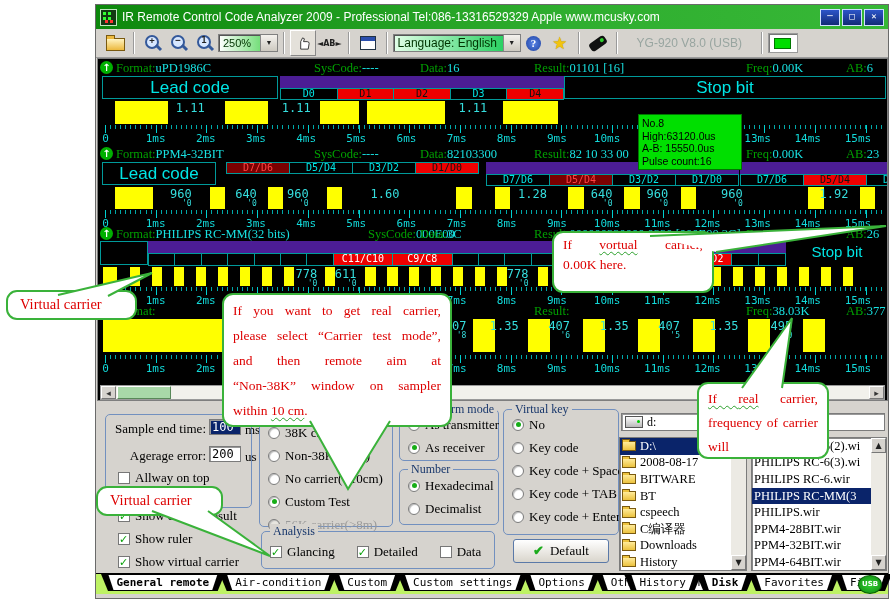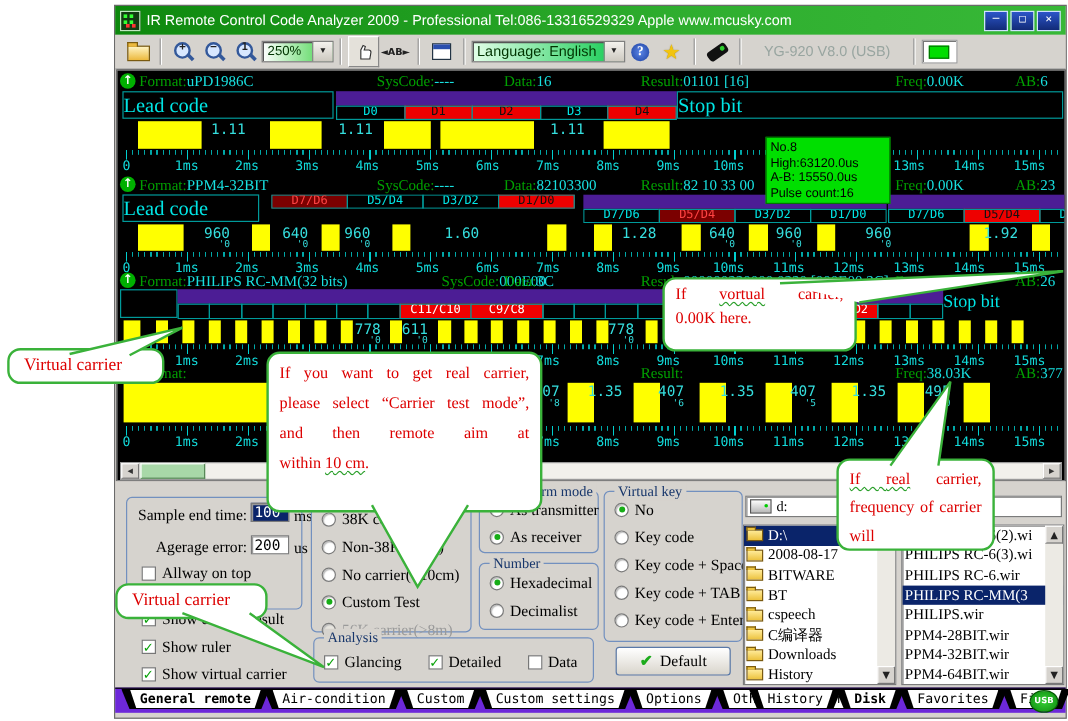--- a/index.html
+++ b/index.html
@@ -42,21 +42,21 @@
   
   .panel{position:absolute;left:1px;top:53px;width:791px;height:343px;background:#000;border:1px solid #7e7e7e;box-sizing:border-box;overflow:hidden}
   .irow{position:absolute;left:0;width:100%;height:15px;font-family:"Liberation Serif",serif;font-size:12.5px;white-space:nowrap}
   .irow .pos{position:absolute;top:0}
   .ilab{color:#00a000}
   .ival{color:#18e0e0}
   .uparr{position:absolute;left:2px;top:0;width:13px;height:13px;border-radius:50%;background:#00b000;color:#fff;font:bold 10px "DejaVu Sans",sans-serif;text-align:center;line-height:13px}
   .c-fmt{left:18px}.c-sys{left:216px}.c-dat{left:322px}.c-res{left:436px}.c-frq{left:648px}.c-ab{left:748px}
   .hdr{position:absolute;left:0;width:100%;height:23px}
   .hcellbox{border:1px solid #009a9a;box-sizing:border-box;color:#00e5e5}
-  .bigtxt{font-family:Liberation Serif, serif;font-size:17px;text-align:left;line-height:21px;overflow:hidden;white-space:nowrap}
+  .bigtxt{font-family:Liberation Sans, sans-serif;font-size:17px;text-align:center;line-height:21px;overflow:hidden;white-space:nowrap}
   .glabel{height:11px;border:6px solid #4c1d95;box-sizing:border-box;font:10px "DejaVu Sans Mono",monospace;line-height:9px;text-align:right;color:#00e5e5;overflow:hidden;white-space:nowrap}
   .cellsrow{display:flex;height:12px}
   .hcell{flex:1;border:1px solid #009a9a;box-sizing:border-box;margin-left:-1px;font:10px "DejaVu Sans Mono",monospace;line-height:10px;text-align:center;color:#00e5e5;overflow:hidden;white-space:nowrap}
   .hcell:first-child{margin-left:0}
   .hcell.red{background:#ee0000;color:#111}
   .hcell.redw{background:#ee0000;color:#fff}
   .hcell.maroon{background:#7b0000;color:#ff4343}
   .fixw .hcell{flex:0 0 64px}
   .g32 .hcell.redw{flex:1.7}
   .g31 .hcell.redw{flex:2.3}
@@ -95,21 +95,21 @@
   .i-drive{width:16px;height:10px;background:linear-gradient(#fdfdfd,#b9b9b9);border:1px solid #555;margin-right:4px;position:relative}
   .i-drive::before{content:"";position:absolute;right:2px;top:3px;width:3px;height:3px;background:#0c0;border-radius:50%}
   .list{position:absolute;background:#fff;border:1px solid #7b7b7b;box-shadow:inset 1px 1px 0 #888;overflow:hidden;box-sizing:border-box}
   .litem{display:flex;align-items:center;gap:4px;height:16.6px;padding:0 2px;font:12.5px "Liberation Serif",serif;white-space:nowrap;color:#000}
   .litem.sel{background:#0a246a;color:#fff}
   .fold{flex:none;width:14px;height:10px;background:linear-gradient(#ffeb9a,#ecc23e);border:1px solid #7a5a10;position:relative;box-sizing:border-box}
   .fold::before{content:"";position:absolute;top:-3px;left:-1px;width:6px;height:2px;background:#ecc23e;border:1px solid #7a5a10;border-bottom:none}
   .vsb{position:absolute;width:15px;background:#eceae4}
   .vsb .arr{position:absolute;left:0;right:0;height:15px;background:#d6d3ce;border:1px solid #fff;border-right-color:#777;border-bottom-color:#777;font:8px "DejaVu Sans",sans-serif;text-align:center;line-height:13px;color:#222;box-sizing:border-box}
   
-  .tabbar{position:absolute;left:0;top:568px;right:0;height:20px;background:#6d28d9;border-top:1px solid #000}
+  .tabbar{position:absolute;left:0;top:568px;right:0;height:20px;background:#bef264;border-top:1px solid #000}
   .tabs{position:absolute;top:0;height:17px;display:flex}
   .tab{position:relative;height:17px;background:#000;clip-path:polygon(0 0,100% 0,calc(100% - 7px) 100%,7px 100%);margin-right:-5px}
   .tab .tfg{margin:1px 1.5px 1px 1.5px;height:15px;background:#fff;clip-path:polygon(6px 0,calc(100% - 6px) 0,calc(100% - 11px) 100%,11px 100%);font:11px "DejaVu Sans Mono",monospace;line-height:15px;padding:0 14px;white-space:nowrap}
   .tab.act .tfg{font-weight:bold}
   .usb{position:absolute;right:6px;top:1px;width:22px;height:17px;border-radius:50%;background:radial-gradient(#35d035,#0d8a0d);border:1px solid #055a05;color:#fff;font:bold 7px "DejaVu Sans",sans-serif;text-align:center;line-height:17px}
   
   .bal{position:absolute;background:#fff;border:2px solid #3ab23a;border-radius:11px;color:#dd0000;font-family:"Liberation Serif",serif;z-index:50;box-sizing:border-box;overflow:hidden}
   .bal .bl{padding:0 9px;text-align:justify;text-align-last:justify;font-size:13.5px}
   .bal .bl:last-child{text-align-last:left}
   .wavy{text-decoration:underline;text-decoration-style:wavy;text-decoration-color:#2ca02c;text-underline-offset:2px;text-decoration-thickness:1px}
@@ -737,20 +737,21 @@
     <div class="bl"><span>0.00K here.</span></div>
   </div>
 <svg class="tail" style="left:600px;top:215px" width="290" height="50">
     <path d="M 50 21 L 286 11 L 116 37" fill="#fff" stroke="#3ab23a" stroke-width="2"></path>
   </svg>
 
 <div class="bal" style="left:222px;top:293px;width:230px;height:134px;line-height:25px;padding-top:3px">
     <div class="bl"><span>If you want to get real carrier,</span></div>
     <div class="bl"><span>please select “Carrier test mode”,</span></div>
     <div class="bl"><span>and then remote aim at</span></div>
+    <div class="bl"><span>“Non-38K” window on sampler</span></div>
     <div class="bl"><span>within </span><span class="wavy">10 cm</span><span>.</span></div>
   </div>
 <svg class="tail" style="left:290px;top:415px" width="120" height="80">
     <path d="M 20 6 L 58 74 L 100 6" fill="#fff" stroke="#3ab23a" stroke-width="2"></path>
   </svg>
 
 <div class="bal" style="left:697px;top:382px;width:132px;height:77px;line-height:24px;padding-top:3px">
     <div class="bl"><span class="wavy">If </span><span class="wavy">real</span><span> carrier,</span></div>
     <div class="bl"><span>frequency of carrier will</span></div>
   </div>

